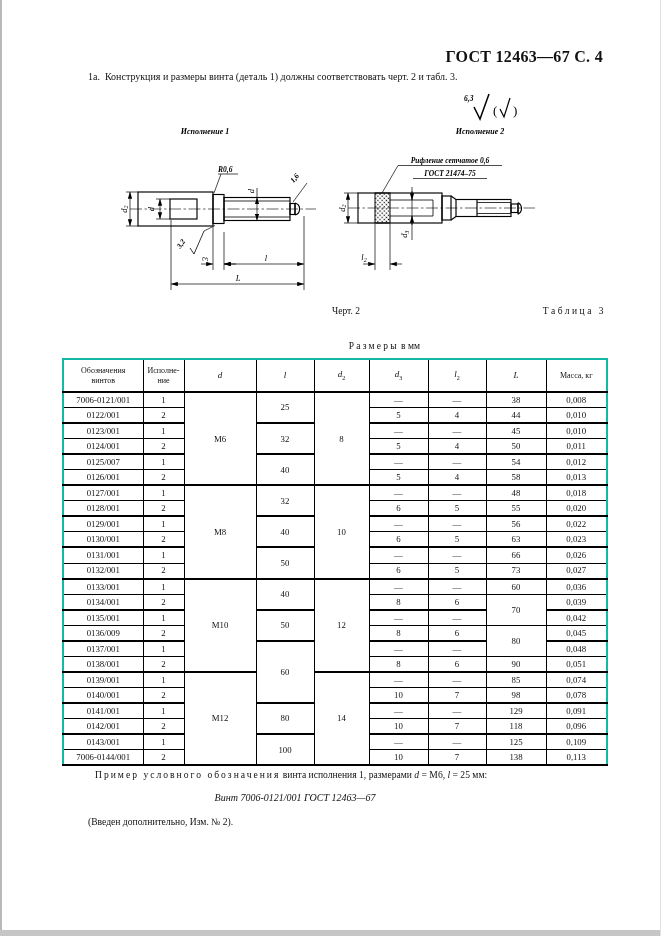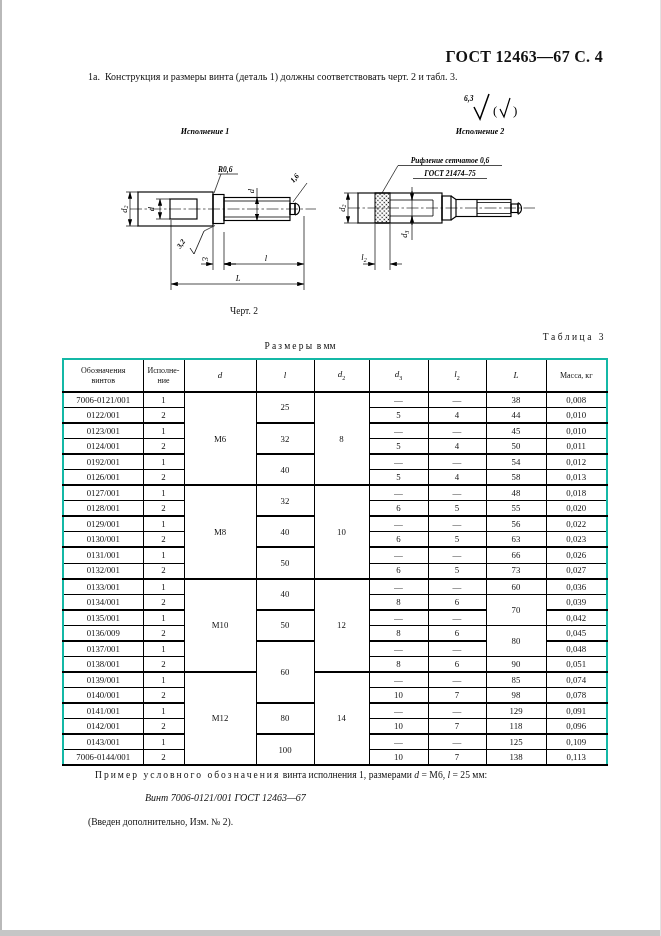--- a/index.html
+++ b/index.html
@@ -7,43 +7,43 @@
        font-family:"Liberation Serif",serif;color:#111;overflow:hidden}
   .abs{position:absolute}
   
   .edge-left{left:0;top:0;width:2px;height:936px;background:#b9b9b9}
   .edge-bottom{left:0;bottom:0;width:661px;height:6px;background:#c6c6c6}
   .edge-right{right:0;top:0;width:1px;height:936px;background:#e2e2e2}
 
   .hdr{top:48px;right:58px;font-size:16px;font-weight:bold;letter-spacing:.3px}
   .intro{top:71px;left:88px;width:530px;font-size:10px;white-space:pre-wrap}
 
-  .figcap{top:306px;left:230px;width:130px;text-align:left;font-size:9.5px}
-  .tbllabel{top:332px;right:55px;font-size:9.5px;letter-spacing:2.5px}
-  .tblunits{top:341px;left:180px;width:240px;text-align:center;font-size:9.5px}
+  .figcap{top:306px;left:230px;width:130px;text-align:right;font-size:9.5px}
+  .tbllabel{top:306px;right:55px;font-size:9.5px;letter-spacing:2.5px}
+  .tblunits{top:341px;left:180px;width:240px;text-align:right;font-size:9.5px}
   .tblunits .sp{letter-spacing:2.2px}
 
   
   #tbl{position:absolute;left:62px;top:358px;width:544px;border-collapse:collapse;
        table-layout:fixed;font-size:8.8px}
   #tbl th,#tbl td{border:1px solid #000;text-align:center;vertical-align:middle;
        padding:0;line-height:1.15;overflow:hidden}
   #tbl{border:2px solid #14b8a6}
   #tbl thead th{height:31px;font-weight:normal;font-size:8px;border-bottom-width:2px}
   #tbl thead th i{font-size:9px}
   #tbl sub{font-size:6px}
   #tbl tbody tr{height:15.55px}
   #tbl tbody tr.pe td:not([rowspan]){border-bottom-width:2px}
   #tbl td.tb{border-bottom-width:2px !important}
 
   
   .exline{top:769px;left:95px;width:540px;font-size:9.6px}
   .exline .sp{letter-spacing:2px}
   .exline i{font-style:italic}
-  .designation{top:792px;left:145px;width:300px;text-align:left;
+  .designation{top:792px;left:145px;width:300px;text-align:center;
        font-style:italic;font-size:10px}
   .noteline{top:816px;left:88px;font-size:9.6px;font-weight:normal}
 
   
   #drw{position:absolute;left:30px;top:88px}
   .ol{stroke:#000;stroke-width:1.15;fill:none}
   .tl{stroke:#000;stroke-width:.8;fill:none}
   .dim{stroke:#000;stroke-width:.7;fill:none}
   .cl{stroke:#000;stroke-width:.6;fill:none;stroke-dasharray:12 2.5 2.5 2.5}
   .chk{stroke:#000;fill:none}
@@ -242,21 +242,21 @@
       </tr>
       <tr class="pe">
         <td>0124/001</td>
         <td>2</td>
         <td>5</td>
         <td>4</td>
         <td>50</td>
         <td>0,011</td>
       </tr>
       <tr>
-        <td>0192/001</td>
+        <td>0125/007</td>
         <td>1</td>
         <td rowspan="2" class="tb">40</td>
         <td>—</td>
         <td>—</td>
         <td>54</td>
         <td>0,012</td>
       </tr>
       <tr class="pe">
         <td>0126/001</td>
         <td>2</td>

